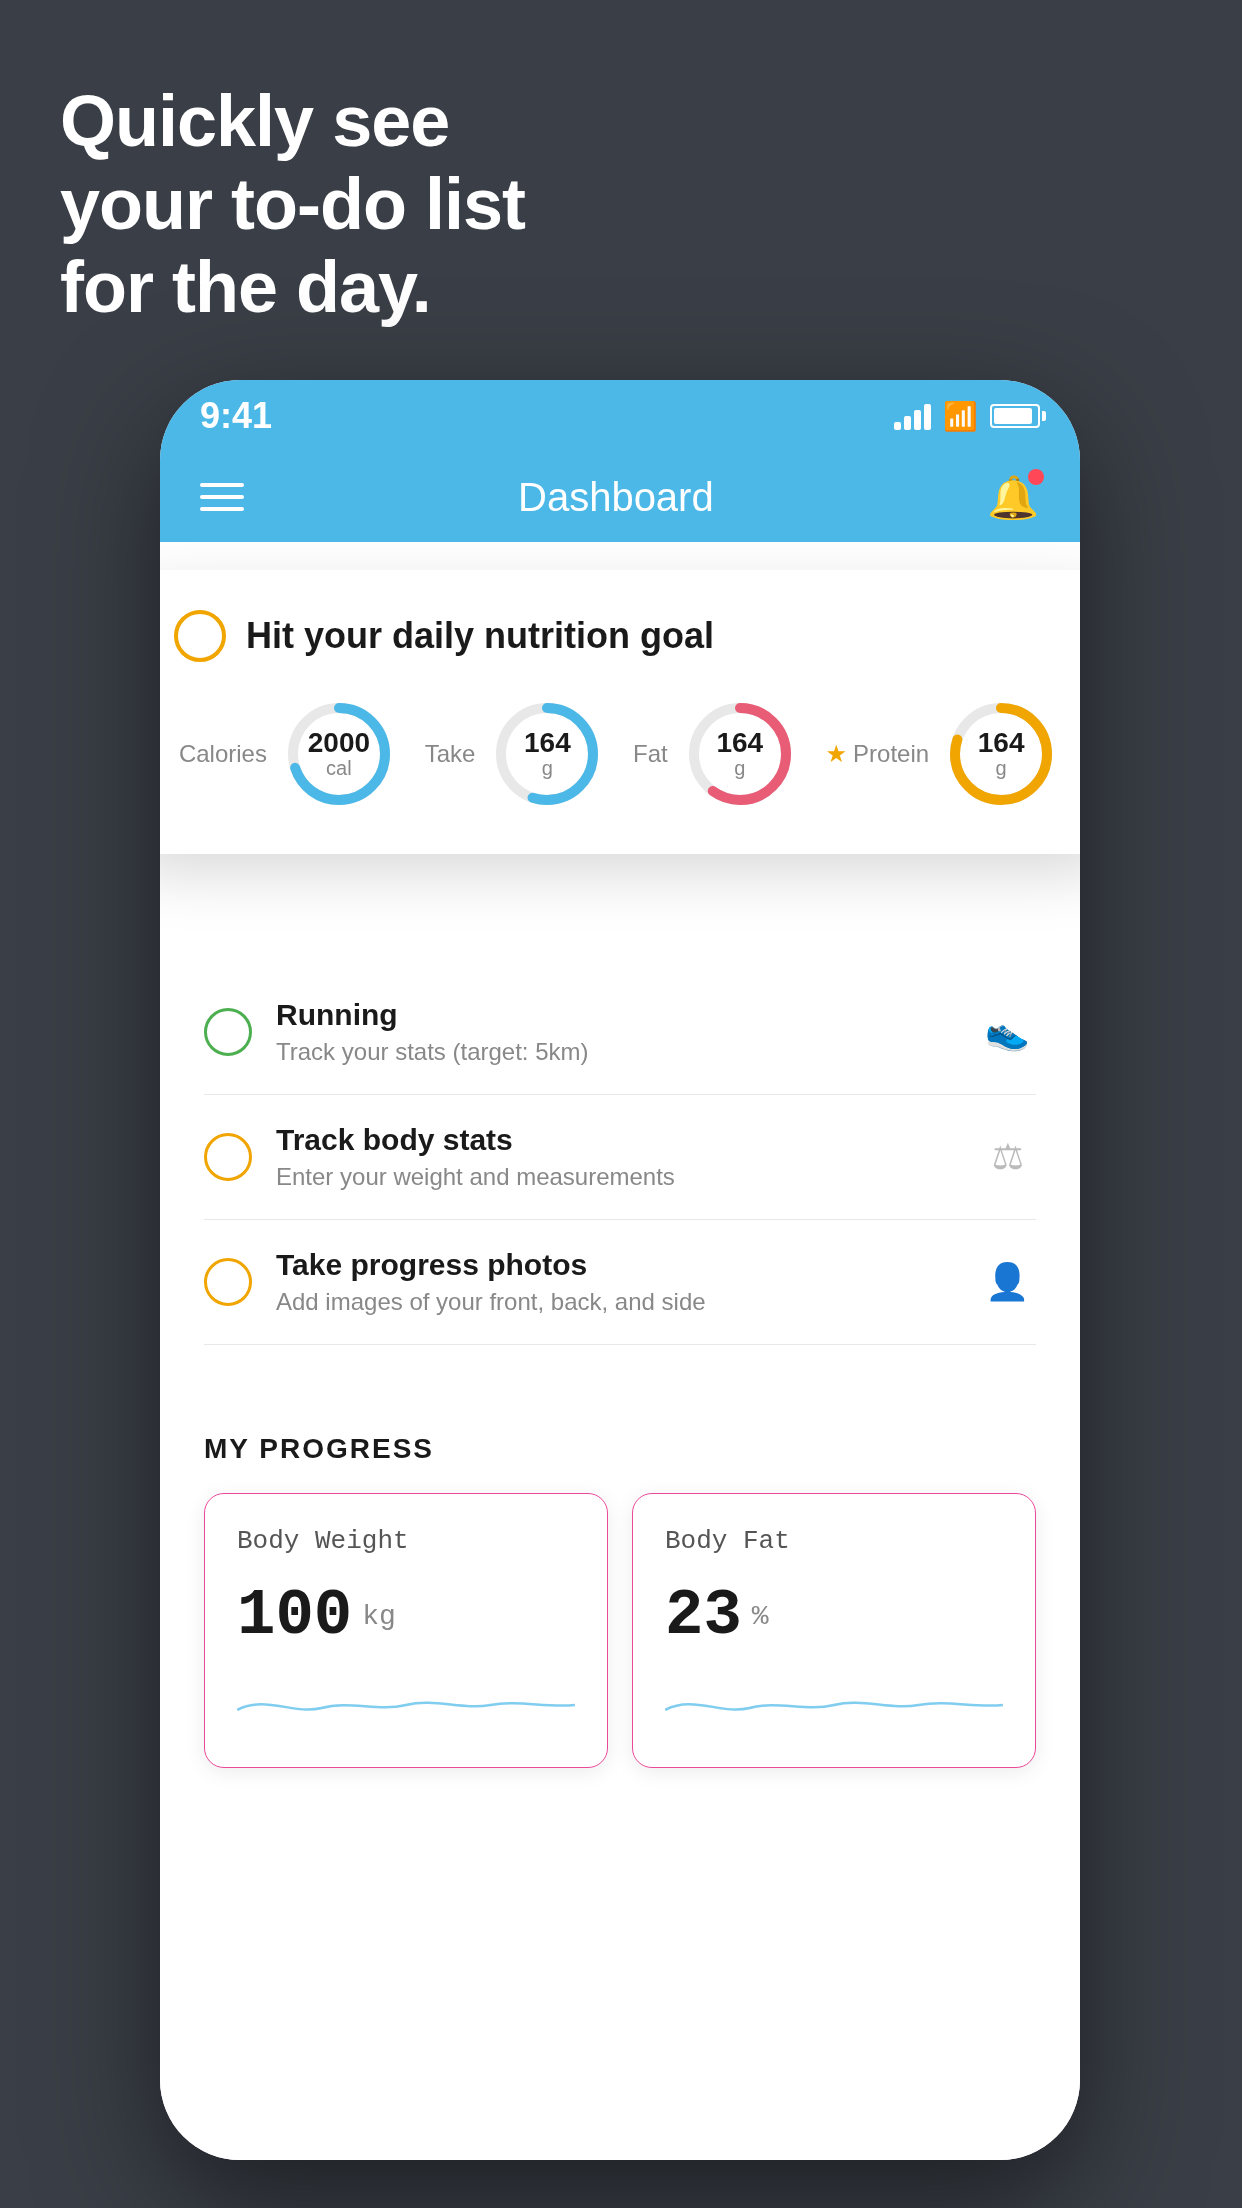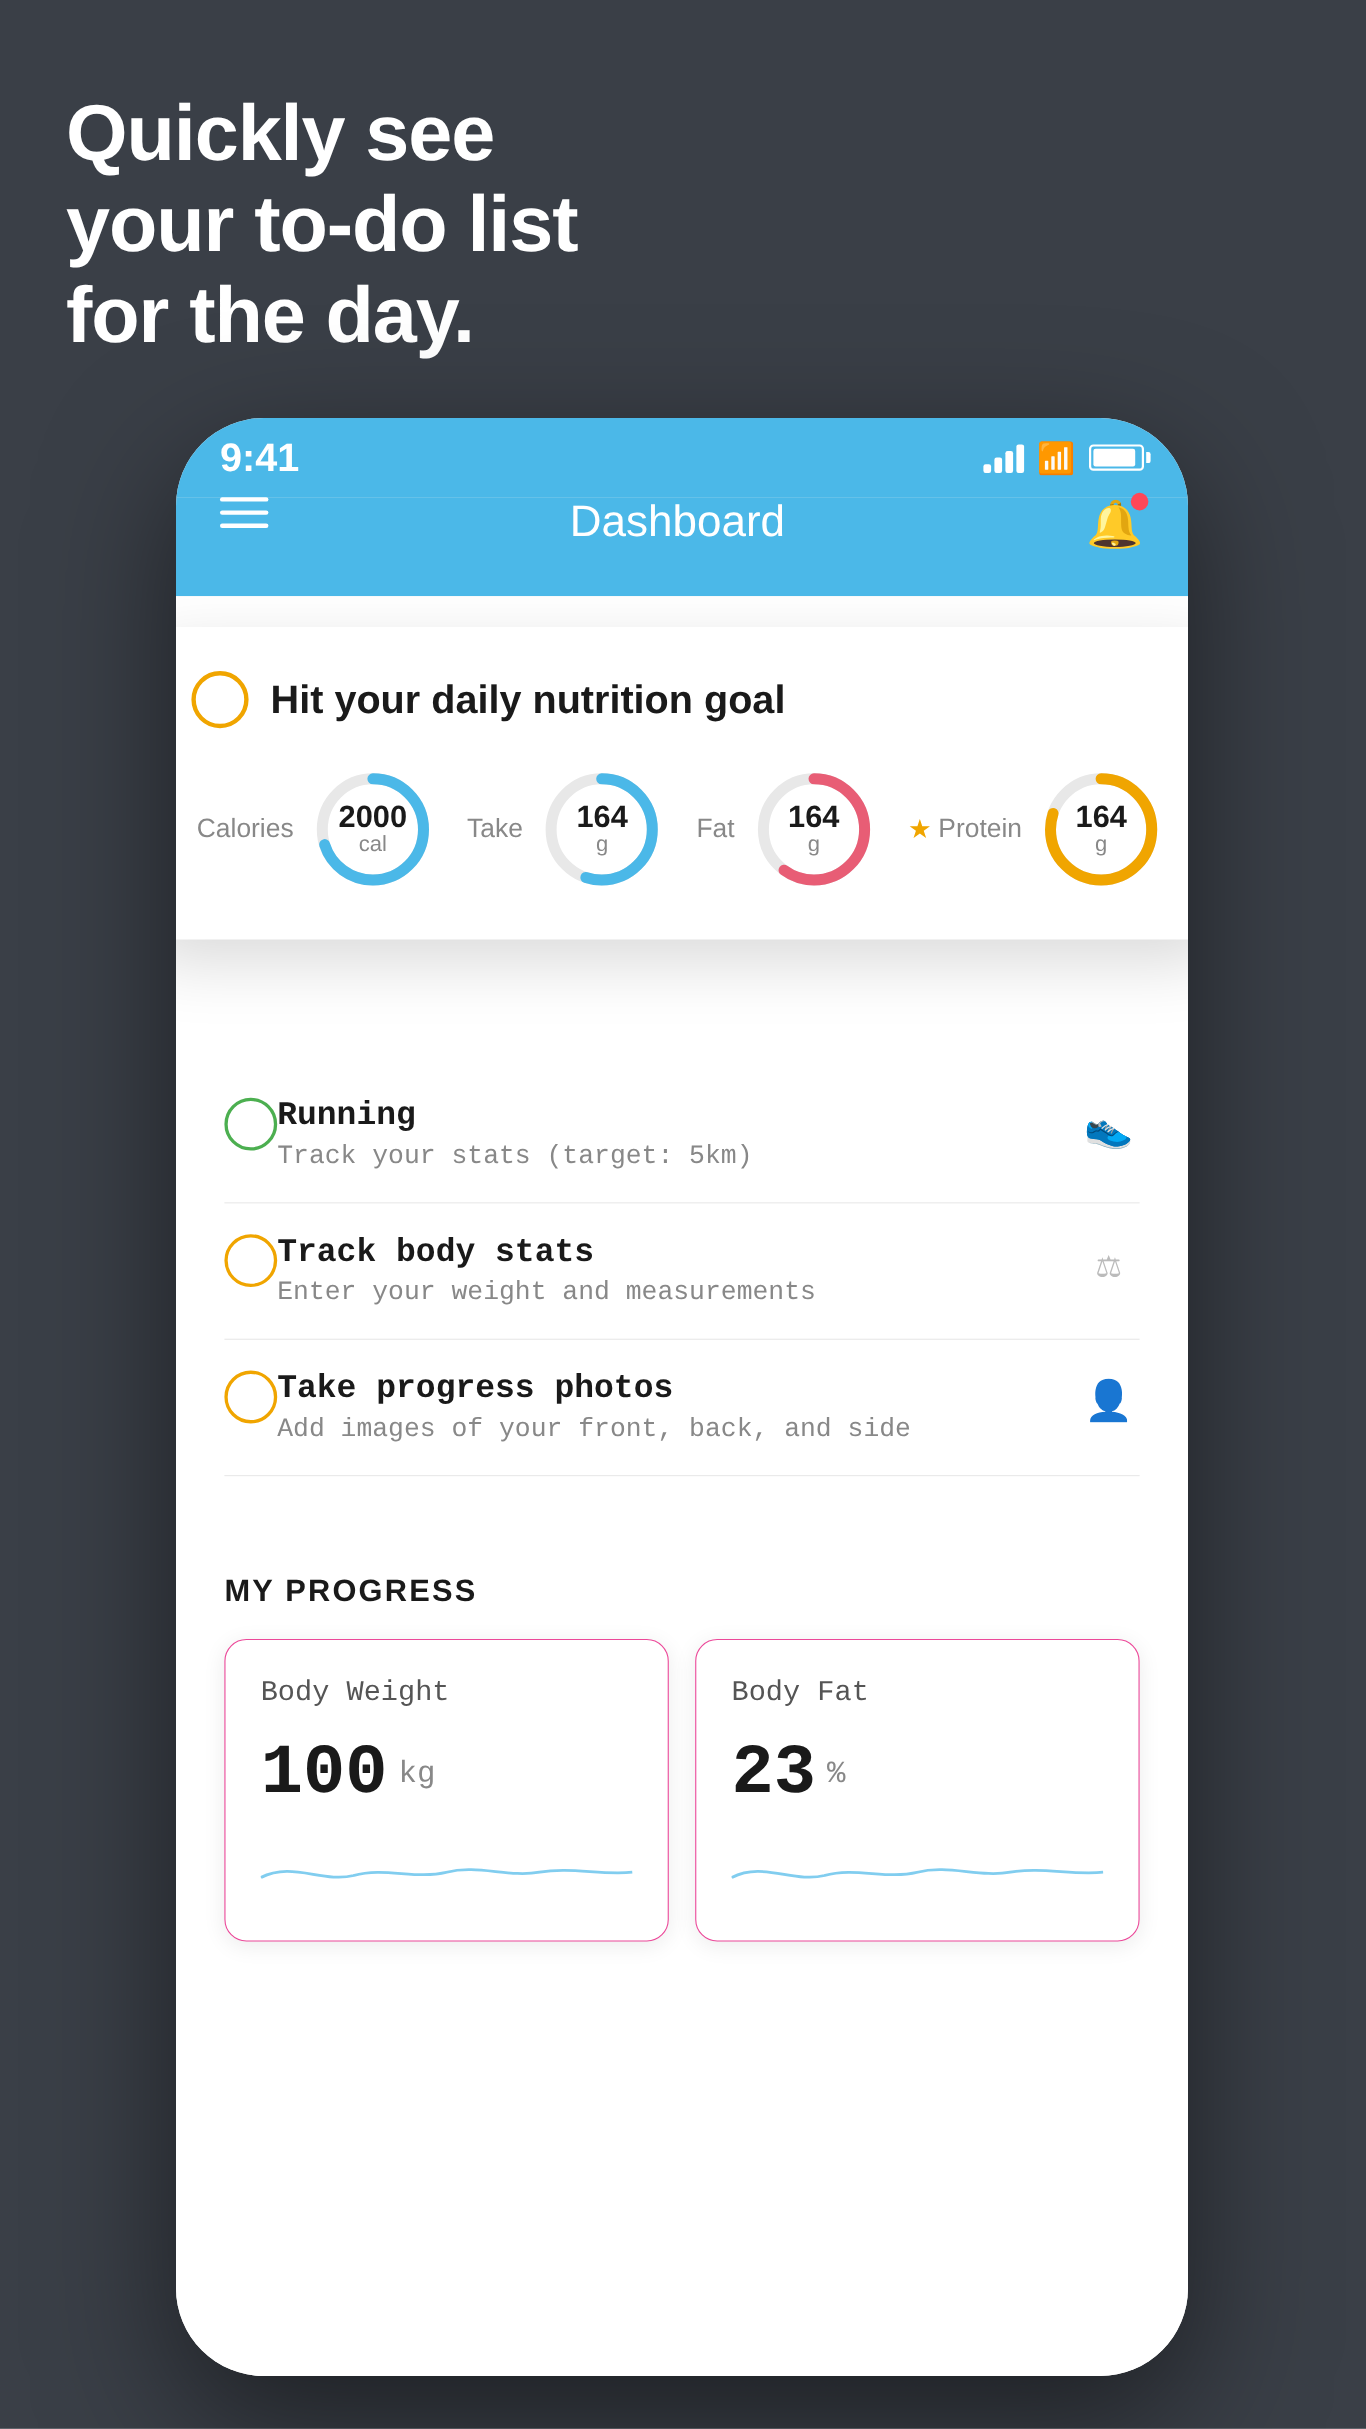--- a/index.html
+++ b/index.html
@@ -102,21 +102,21 @@
       height: 100%;
       width: 90%;
       border-radius: 2px;
     }
 
     
     .nav-bar {
       background: #4bb8e8;
       height: 90px;
       display: flex;
-      align-items: flex-start;
+      align-items: center;
       justify-content: space-between;
       padding: 0 40px;
     }
     .hamburger {
       display: flex;
       flex-direction: column;
       gap: 8px;
       cursor: pointer;
     }
     .hamburger span {
@@ -247,24 +247,24 @@
       display: block;
     }
 
     
     .todo-list {
       margin-top: 340px;
       padding: 0 44px;
     }
     .todo-item {
       display: flex;
-      align-items: flex-start;
+      align-items: center;
       padding: 28px 0;
       border-bottom: 1px solid #e8e8e8;
-      font-family: Liberation Mono, monospace;
+      gap: 24px;
     }
     .todo-circle {
       width: 48px;
       height: 48px;
       border-radius: 50%;
       border: 3px solid;
       flex-shrink: 0;
     }
     .todo-circle.green { border-color: #4caf50; }
     .todo-circle.yellow { border-color: #f0a500; }

